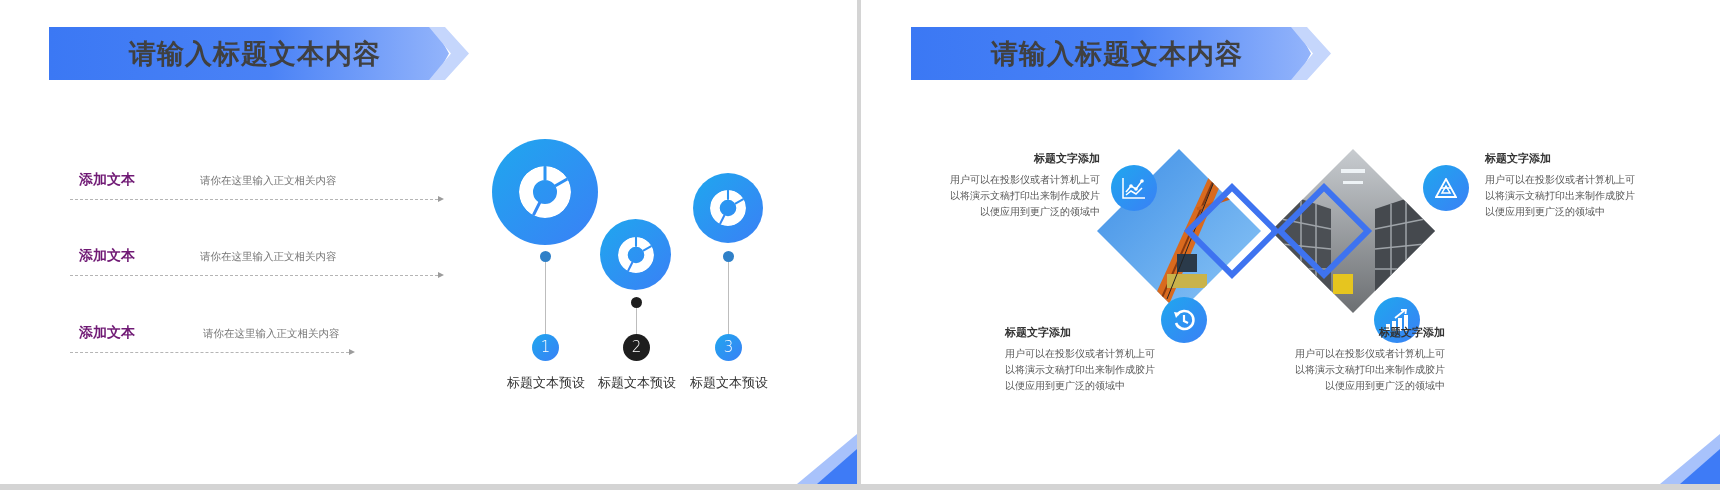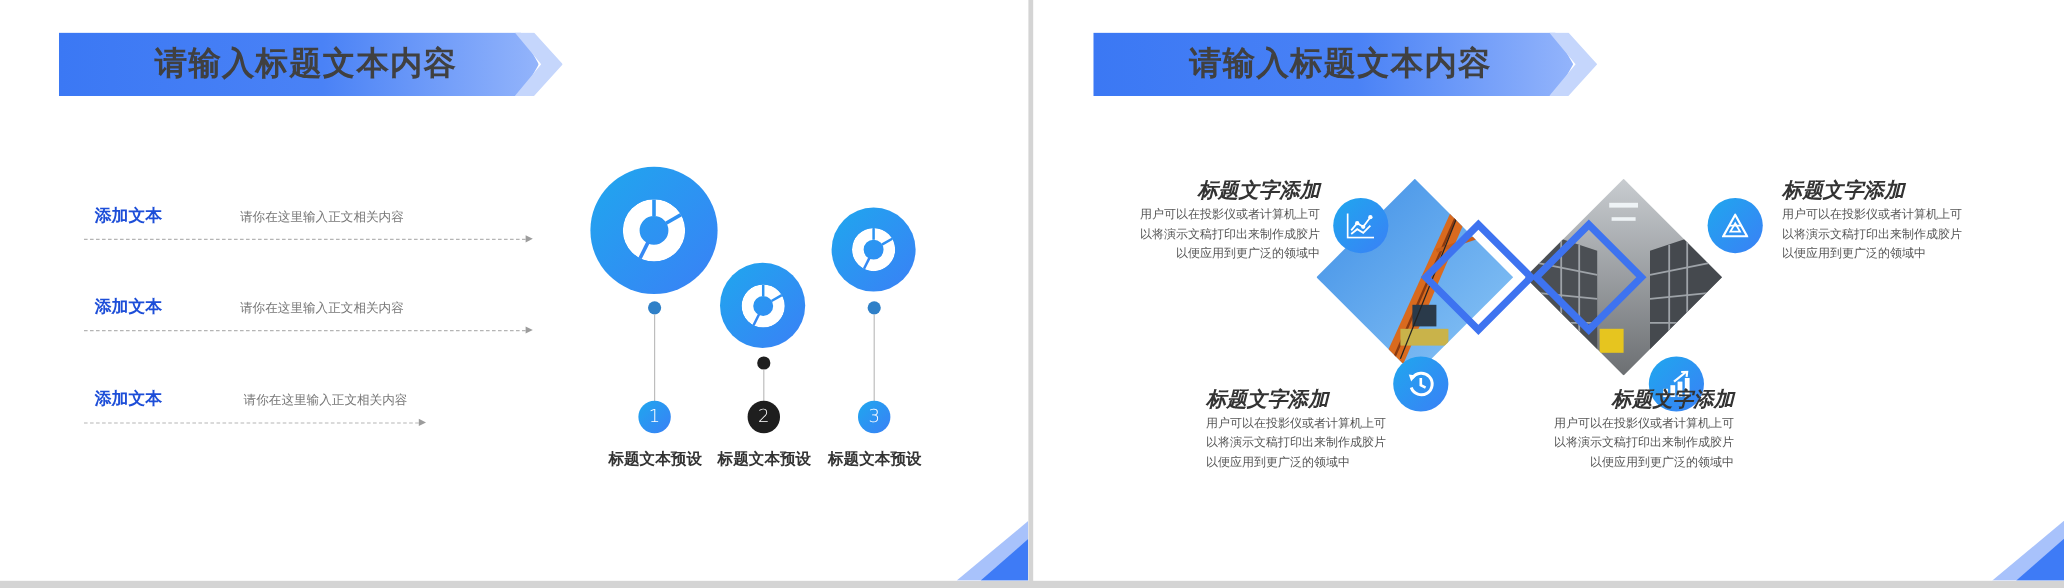--- a/index.html
+++ b/index.html
@@ -18,38 +18,38 @@
     background: #c5d6fc; clip-path: polygon(0 0, 16px 0, 40px 26.5px, 16px 53px, 0 53px, 22px 26.5px); }
   .banner .title { position: absolute; left: 36px; top: 0; line-height: 53px; color: #404040; font-size: 27px; font-weight: bold; letter-spacing: 1px; white-space: nowrap; margin-left: 44px; }
 
   
   .corner { position: absolute; right: 0; bottom: 0; width: 60px; height: 50px; }
   .corner .light { position: absolute; right: 0; bottom: 0; width: 60px; height: 50px; background: #a8c2fb; clip-path: polygon(100% 0, 100% 100%, 0 100%); }
   .corner .dark { position: absolute; right: 0; bottom: 0; width: 40px; height: 35px; background: #3e7bf6; clip-path: polygon(100% 0, 100% 100%, 0 100%); }
 
   
   .row { position: absolute; left: 70px; }
-  .row .lbl { position: absolute; left: 9px; top: 0; font-size: 14px; font-weight: bold; color: #1d4ed8; white-space: nowrap; }
+  .row .lbl { position: absolute; left: 9px; top: 0; font-size: 14px; font-weight: bold; color: #701a75; white-space: nowrap; }
   .row .txt { position: absolute; left: 90px; top: 3px; font-size: 10.5px; color: #777; white-space: nowrap; margin-left: 40px; }
   .row .line { position: absolute; left: 0; top: 28px; height: 0; border-top: 1px dashed #b5b5b5; }
   .row .arrowhead { position: absolute; top: 25px; width: 0; height: 0; border-left: 6px solid #9c9c9c; border-top: 3.5px solid transparent; border-bottom: 3.5px solid transparent; }
 
   
   .bigc { position: absolute; border-radius: 50%; background: linear-gradient(135deg, #1fa7ee 0%, #3a80f6 100%); }
   .donut { position: absolute; border-radius: 50%; left: 50%; top: 50%; transform: translate(-50%,-50%); }
   .dot { position: absolute; border-radius: 50%; }
   .vline { position: absolute; width: 1px; background: #bdbdbd; }
   .numc { position: absolute; width: 27px; height: 27px; border-radius: 50%; color: #fff; font-size: 15px; text-align: center; line-height: 27px; font-family: "DejaVu Sans", sans-serif; font-weight: 300; }
   .numc.blue { background: linear-gradient(135deg, #1fa7ee, #3a80f6); }
   .numc.dark { background: #1e1e1e; }
-  .cap { position: absolute; font-size: 13px; font-weight: bold; color: #333; white-space: nowrap; width: 90px; text-align: center; }
+  .cap { position: absolute; font-size: 13px; font-weight: normal; color: #333; white-space: nowrap; width: 90px; text-align: center; }
 
   
   .feat { position: absolute; }
-  .feat .h { font-size: 17px; color: #333; font-weight: bold; white-space: nowrap; line-height: 20px; margin-bottom: 3px; font-style: italic; }
+  .feat .h { font-size: 11px; color: #333; font-weight: bold; white-space: nowrap; line-height: 20px; margin-bottom: 3px; }
   .feat .p { font-size: 10px; color: #555; line-height: 16px; white-space: nowrap; }
   .feat.r { text-align: right; }
   .feat.l { text-align: left; }
   .ic { position: absolute; width: 46px; height: 46px; border-radius: 50%; background: linear-gradient(135deg, #1fa7ee 0%, #3a80f6 100%); display: flex; align-items: center; justify-content: center; }
   .diamond-img { position: absolute; }
   .outline-diamond { position: absolute; width: 68px; height: 68px; border: 6px solid #3e73f0; transform: rotate(45deg); background: transparent; }
 </style>
 </head>
 <body>
 

